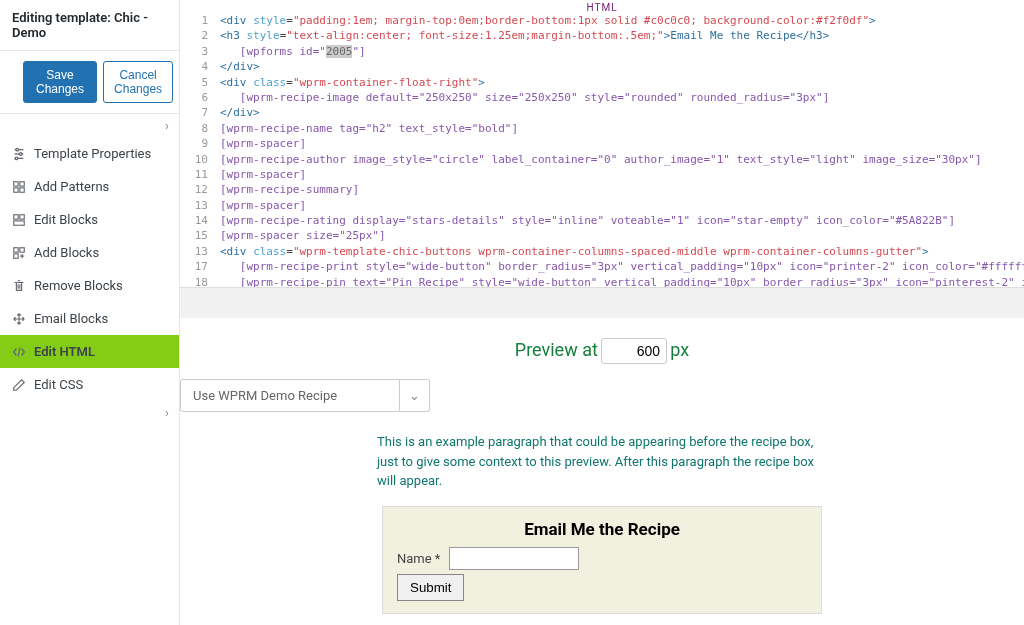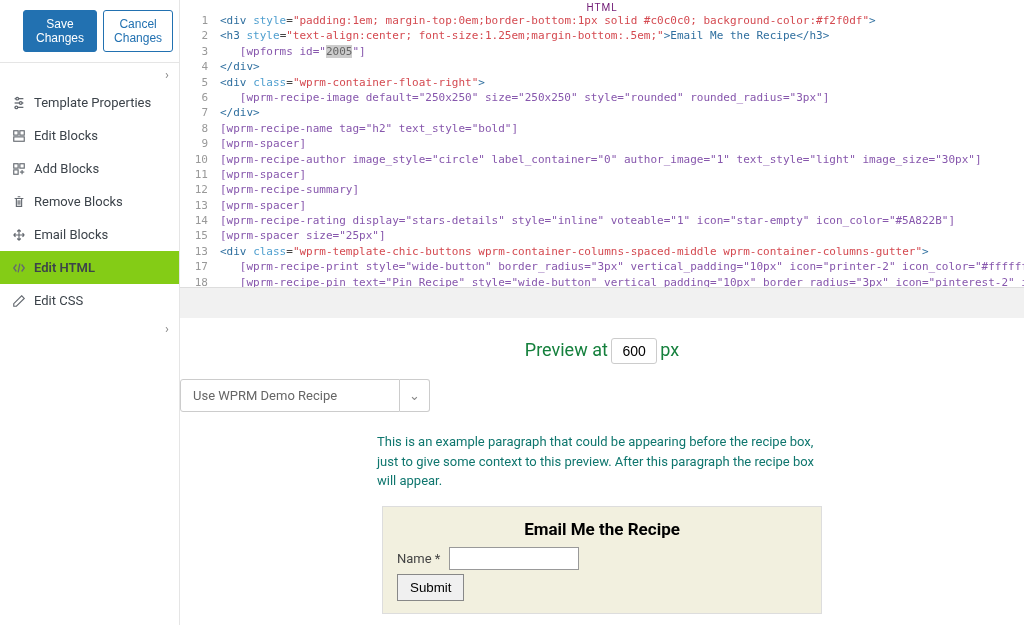--- a/index.html
+++ b/index.html
@@ -21,57 +21,69 @@
 .code-line { display: flex; }
 .line-num { width: 36px; text-align: right; padding-right: 8px; color: #999; user-select: none; flex-shrink: 0; }
 .line-content { white-space: pre; padding-left: 4px; }
 .tag { color: #2f6f9f; }
 .attr { color: #4f9fcf; }
 .str { color: #d44950; }
 .sc { color: #8757ad; }
 .gap { height: 30px; }
 .preview-panel { background: #fff; margin: 0 0 0 0; padding: 20px 0 0; flex: 1; overflow: auto; }
 .preview-controls { text-align: center; margin-bottom: 15px; }
-.preview-controls input { width: 46px; padding: 4px 6px; border: 1px solid #ccc; border-radius: 3px; font-size: 14px; text-align: center; }
+.preview-controls input { width: 66px; padding: 4px 6px; border: 1px solid #ccc; border-radius: 3px; font-size: 14px; text-align: right; }
 .preview-controls span.lbl { font-size: 18px; color: #15803d; }
 .recipe-select { display: flex; justify-content: flex-start; margin-bottom: 20px; }
 .recipe-select .select-box { width: 220px; padding: 8px 12px; border: 1px solid #ccc; border-radius: 3px 0 0 3px; background: #fff; color: #666; font-size: 13px; }
 .recipe-select .select-arrow { width: 30px; border: 1px solid #ccc; border-left: 0; border-radius: 0 3px 3px 0; display: flex; align-items: center; justify-content: center; color: #888; }
 .preview-text { max-width: 450px; margin: 16px auto 15px; color: #0f766e; font-size: 13px; line-height: 1.5; }
 .recipe-box { max-width: 440px; margin: 0 auto; border: 1px solid #ddd; }
 .emailbox { background: #f2f0df; padding: 12px 14px; }
 .emailbox h3 { text-align: center; font-size: 17px; margin-bottom: 8px; color: #000; }
 .emailbox .row { display: flex; align-items: center; margin-bottom: 4px; gap: 4px; font-size: 13px; }
 .emailbox .row label { width: 48px; }
 .emailbox input[type=text] { width: 130px; padding: 3px; border: 1px solid #999; }
 .emailbox button { padding: 5px 12px; border: 1px solid #888; background: #f0f0f0; cursor: pointer; }
 </style>
 </head>
 <body>
 
 <div class="container">
   <aside class="sidebar">
+    <div class="sidebar-header">Editing template: Chic - Demo</div>
     <div class="sidebar-buttons">
       <button class="btn-primary">Save Changes</button>
       <button class="btn-secondary">Cancel Changes</button>
     </div>
     <div class="collapse-arrow">›</div>
     <nav class="sidebar-nav">
       <div class="nav-item">
         <span class="nav-icon">
             <svg width="14" height="14" viewBox="0 0 16 16" fill="none" stroke="currentColor" stroke-width="1.5">
               <line x1="3" y1="3" x2="13" y2="3"></line>
               <circle cx="6" cy="3" r="1.5" fill="#fff"></circle>
               <line x1="3" y1="8" x2="13" y2="8"></line>
               <circle cx="10" cy="8" r="1.5" fill="#fff"></circle>
               <line x1="3" y1="13" x2="13" y2="13"></line>
               <circle cx="5" cy="13" r="1.5" fill="#fff"></circle>
             </svg>
           </span>
         <span>Template Properties</span>
+      </div>
+      <div class="nav-item">
+        <span class="nav-icon">
+            <svg width="14" height="14" viewBox="0 0 16 16" fill="none" stroke="currentColor" stroke-width="1.3">
+              <rect x="2" y="2" width="5" height="5"></rect>
+              <rect x="9" y="2" width="5" height="5"></rect>
+              <rect x="2" y="9" width="5" height="5"></rect>
+              <rect x="9" y="9" width="5" height="5"></rect>
+            </svg>
+          </span>
+        <span>Add Patterns</span>
       </div>
       <div class="nav-item">
         <span class="nav-icon">
             <svg width="14" height="14" viewBox="0 0 16 16" fill="none" stroke="currentColor" stroke-width="1.3">
               <rect x="2" y="2" width="5" height="5"></rect>
               <rect x="9" y="2" width="5" height="5"></rect>
               <rect x="2" y="9" width="12" height="5"></rect>
             </svg>
           </span>
         <span>Edit Blocks</span>

